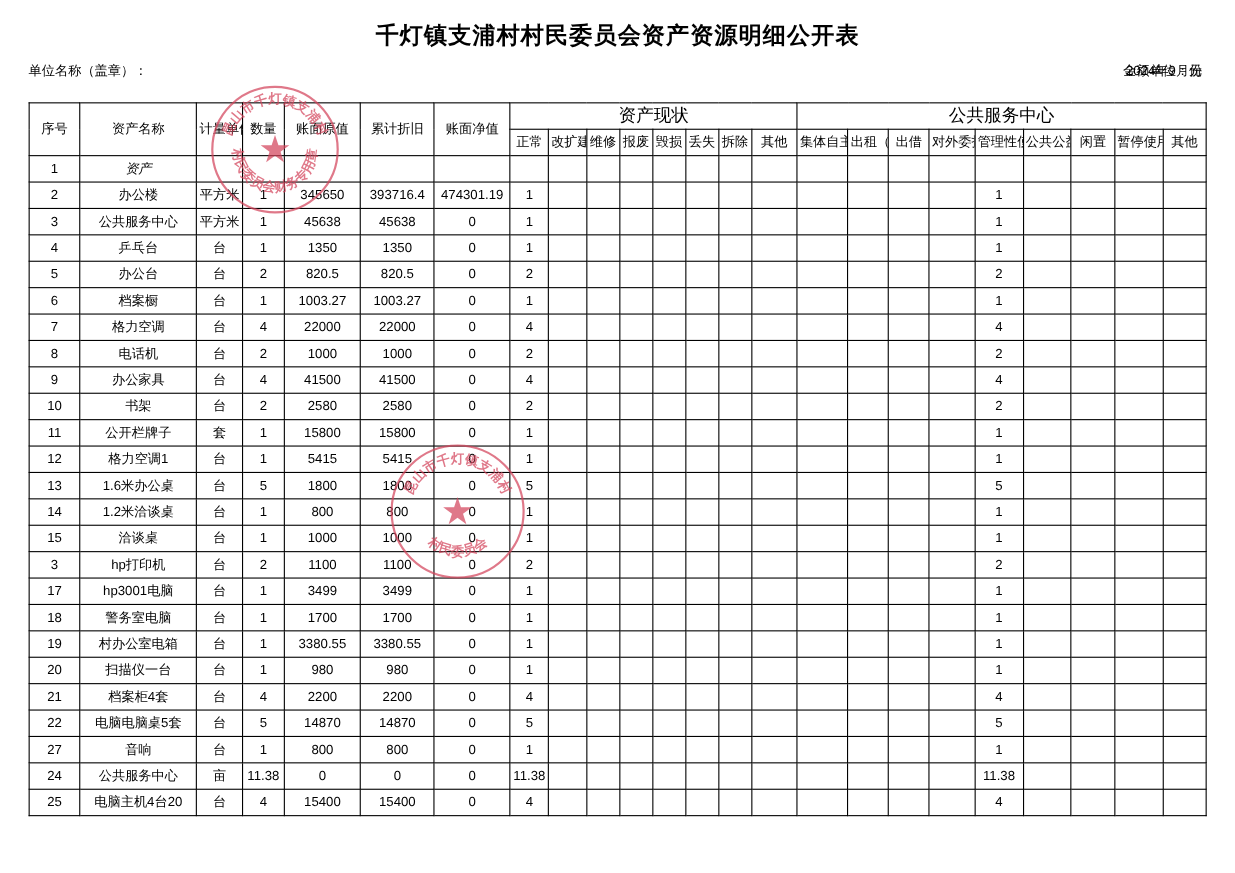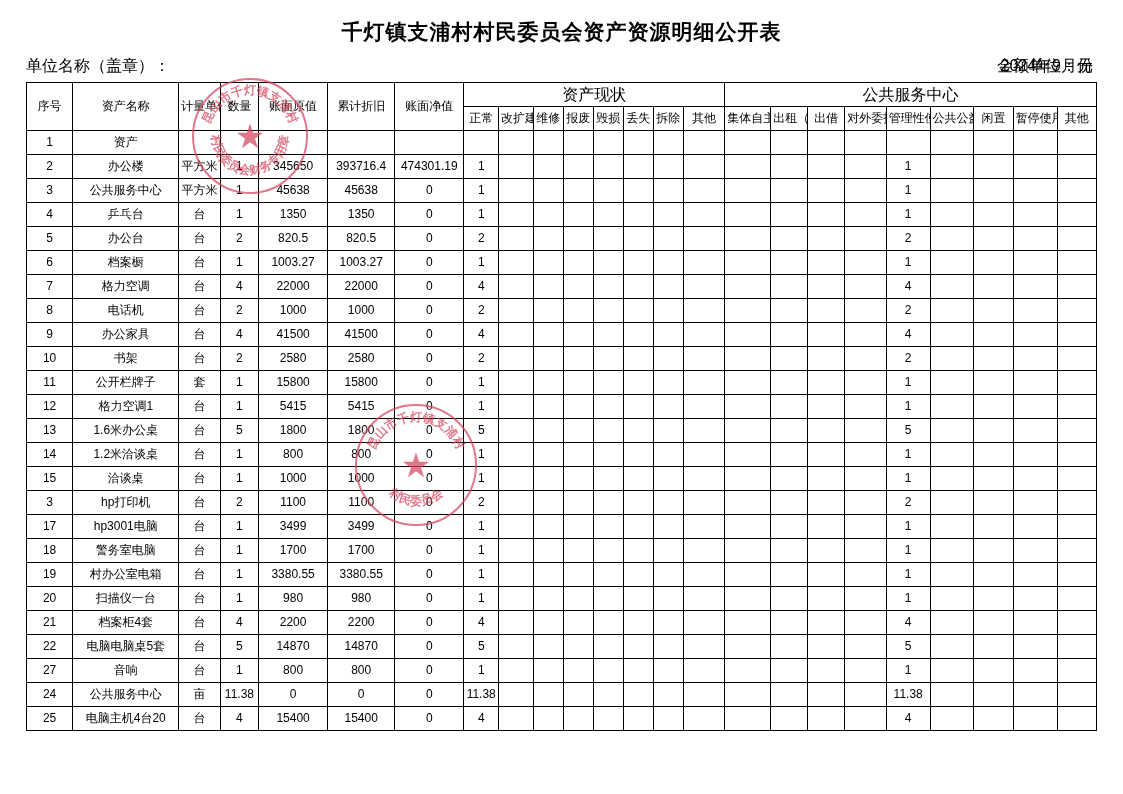--- a/index.html
+++ b/index.html
@@ -26,21 +26,21 @@
     font-size: 21px;
     font-weight: bold;
     letter-spacing: 1px;
     padding-top: 18px;
     font-family: "DejaVu Sans", sans-serif;
   }
   .meta-row {
     position: relative;
     height: 22px;
     margin: 10px 30px 2px 26px;
-    font-size: 16px;
+    font-size: 12px;
   }
   .meta-left {
     position: absolute;
     left: 0;
     top: 0;
   }
   .meta-center {
     position: absolute;
     left: 0;
     right: 0;
@@ -48,21 +48,21 @@
     text-align: right;
   }
   .meta-right {
     position: absolute;
     right: 0;
     top: 0;
   }
   table.main {
     border-collapse: collapse;
     table-layout: fixed;
-    margin: 4px 26px;
+    margin: 15px 26px;
     width: 1071px;
     font-size: 12px;
     border-radius: 23px;
   }
   table.main th, table.main td {
     border: 1px solid #000;
     padding: 0 2px;
     height: 23px;
     line-height: 1.1;
     overflow: hidden;
@@ -92,20 +92,21 @@
   }
   td.ctr {
     text-align: center;
   }
   td.cellname {
     text-align: left;
     padding-left: 6px;
   }
   .asset-head {
     text-align: center;
+    font-style: italic;
   }
   
   .stamp {
     position: absolute;
     border-radius: 50%;
     border: 2.5px solid #d4455c;
     opacity: 0.72;
     pointer-events: none;
   }
   .stamp .star {

